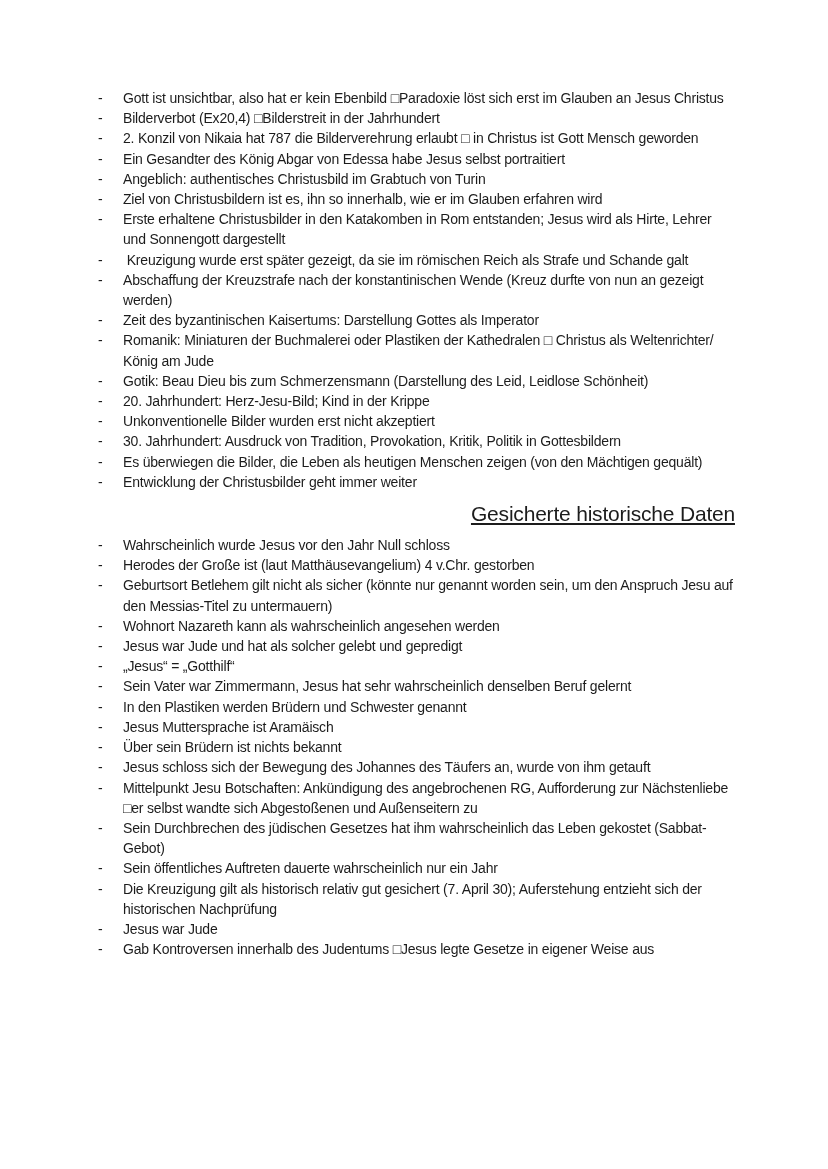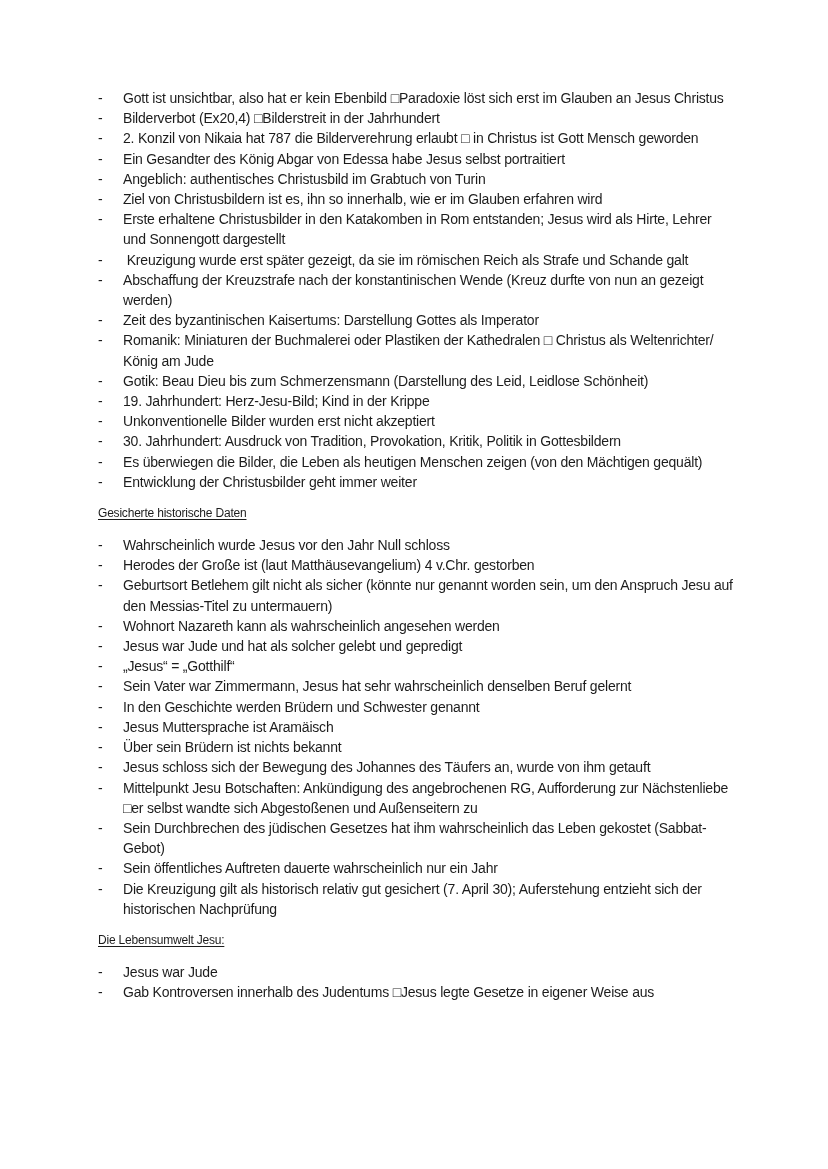--- a/index.html
+++ b/index.html
@@ -36,26 +36,27 @@
   .dash {
     flex: 0 0 25px;
     width: 25px;
     text-align: left;
   }
   .item-text {
     flex: 1 1 auto;
     white-space: pre-wrap;
   }
   .heading {
-    font-size: 12px;
+    font-size: 21px;
     line-height: 21px;
     letter-spacing: -0.2px;
     text-decoration: underline;
     text-underline-offset: 2px;
     margin: 11px 0 11px 0;
+    text-align: right;
   }
 </style>
 </head>
 <body>
 
 <div class="page">
   <div class="content" id="doc-content">
       <div class="list">
         <div class="list-item">
           <span class="dash">-</span>
@@ -100,21 +101,21 @@
         <div class="list-item">
           <span class="dash">-</span>
           <span class="item-text">Romanik: Miniaturen der Buchmalerei oder Plastiken der Kathedralen □ Christus als Weltenrichter/ König am Jude</span>
         </div>
         <div class="list-item">
           <span class="dash">-</span>
           <span class="item-text">Gotik: Beau Dieu bis zum Schmerzensmann (Darstellung des Leid, Leidlose Schönheit)</span>
         </div>
         <div class="list-item">
           <span class="dash">-</span>
-          <span class="item-text">19. Jahrhundert: Herz-Jesu-Bild; Kind in der Krippe</span>
+          <span class="item-text">20. Jahrhundert: Herz-Jesu-Bild; Kind in der Krippe</span>
         </div>
         <div class="list-item">
           <span class="dash">-</span>
           <span class="item-text">Unkonventionelle Bilder wurden erst nicht akzeptiert</span>
         </div>
         <div class="list-item">
           <span class="dash">-</span>
           <span class="item-text">30. Jahrhundert: Ausdruck von Tradition, Provokation, Kritik, Politik in Gottesbildern</span>
         </div>
         <div class="list-item">
@@ -151,21 +152,21 @@
         <div class="list-item">
           <span class="dash">-</span>
           <span class="item-text">„Jesus“ = „Gotthilf“</span>
         </div>
         <div class="list-item">
           <span class="dash">-</span>
           <span class="item-text">Sein Vater war Zimmermann, Jesus hat sehr wahrscheinlich denselben Beruf gelernt</span>
         </div>
         <div class="list-item">
           <span class="dash">-</span>
-          <span class="item-text">In den Geschichte werden Brüdern und Schwester genannt</span>
+          <span class="item-text">In den Plastiken werden Brüdern und Schwester genannt</span>
         </div>
         <div class="list-item">
           <span class="dash">-</span>
           <span class="item-text">Jesus Muttersprache ist Aramäisch</span>
         </div>
         <div class="list-item">
           <span class="dash">-</span>
           <span class="item-text">Über sein Brüdern ist nichts bekannt</span>
         </div>
         <div class="list-item">
@@ -182,21 +183,20 @@
         </div>
         <div class="list-item">
           <span class="dash">-</span>
           <span class="item-text">Sein öffentliches Auftreten dauerte wahrscheinlich nur ein Jahr</span>
         </div>
         <div class="list-item">
           <span class="dash">-</span>
           <span class="item-text">Die Kreuzigung gilt als historisch relativ gut gesichert (7. April 30); Auferstehung entzieht sich der historischen Nachprüfung</span>
         </div>
       </div>
-      <div class="heading">Die Lebensumwelt Jesu:</div>
       <div class="list">
         <div class="list-item">
           <span class="dash">-</span>
           <span class="item-text">Jesus war Jude</span>
         </div>
         <div class="list-item">
           <span class="dash">-</span>
           <span class="item-text">Gab Kontroversen innerhalb des Judentums □Jesus legte Gesetze in eigener Weise aus</span>
         </div>
       </div>

